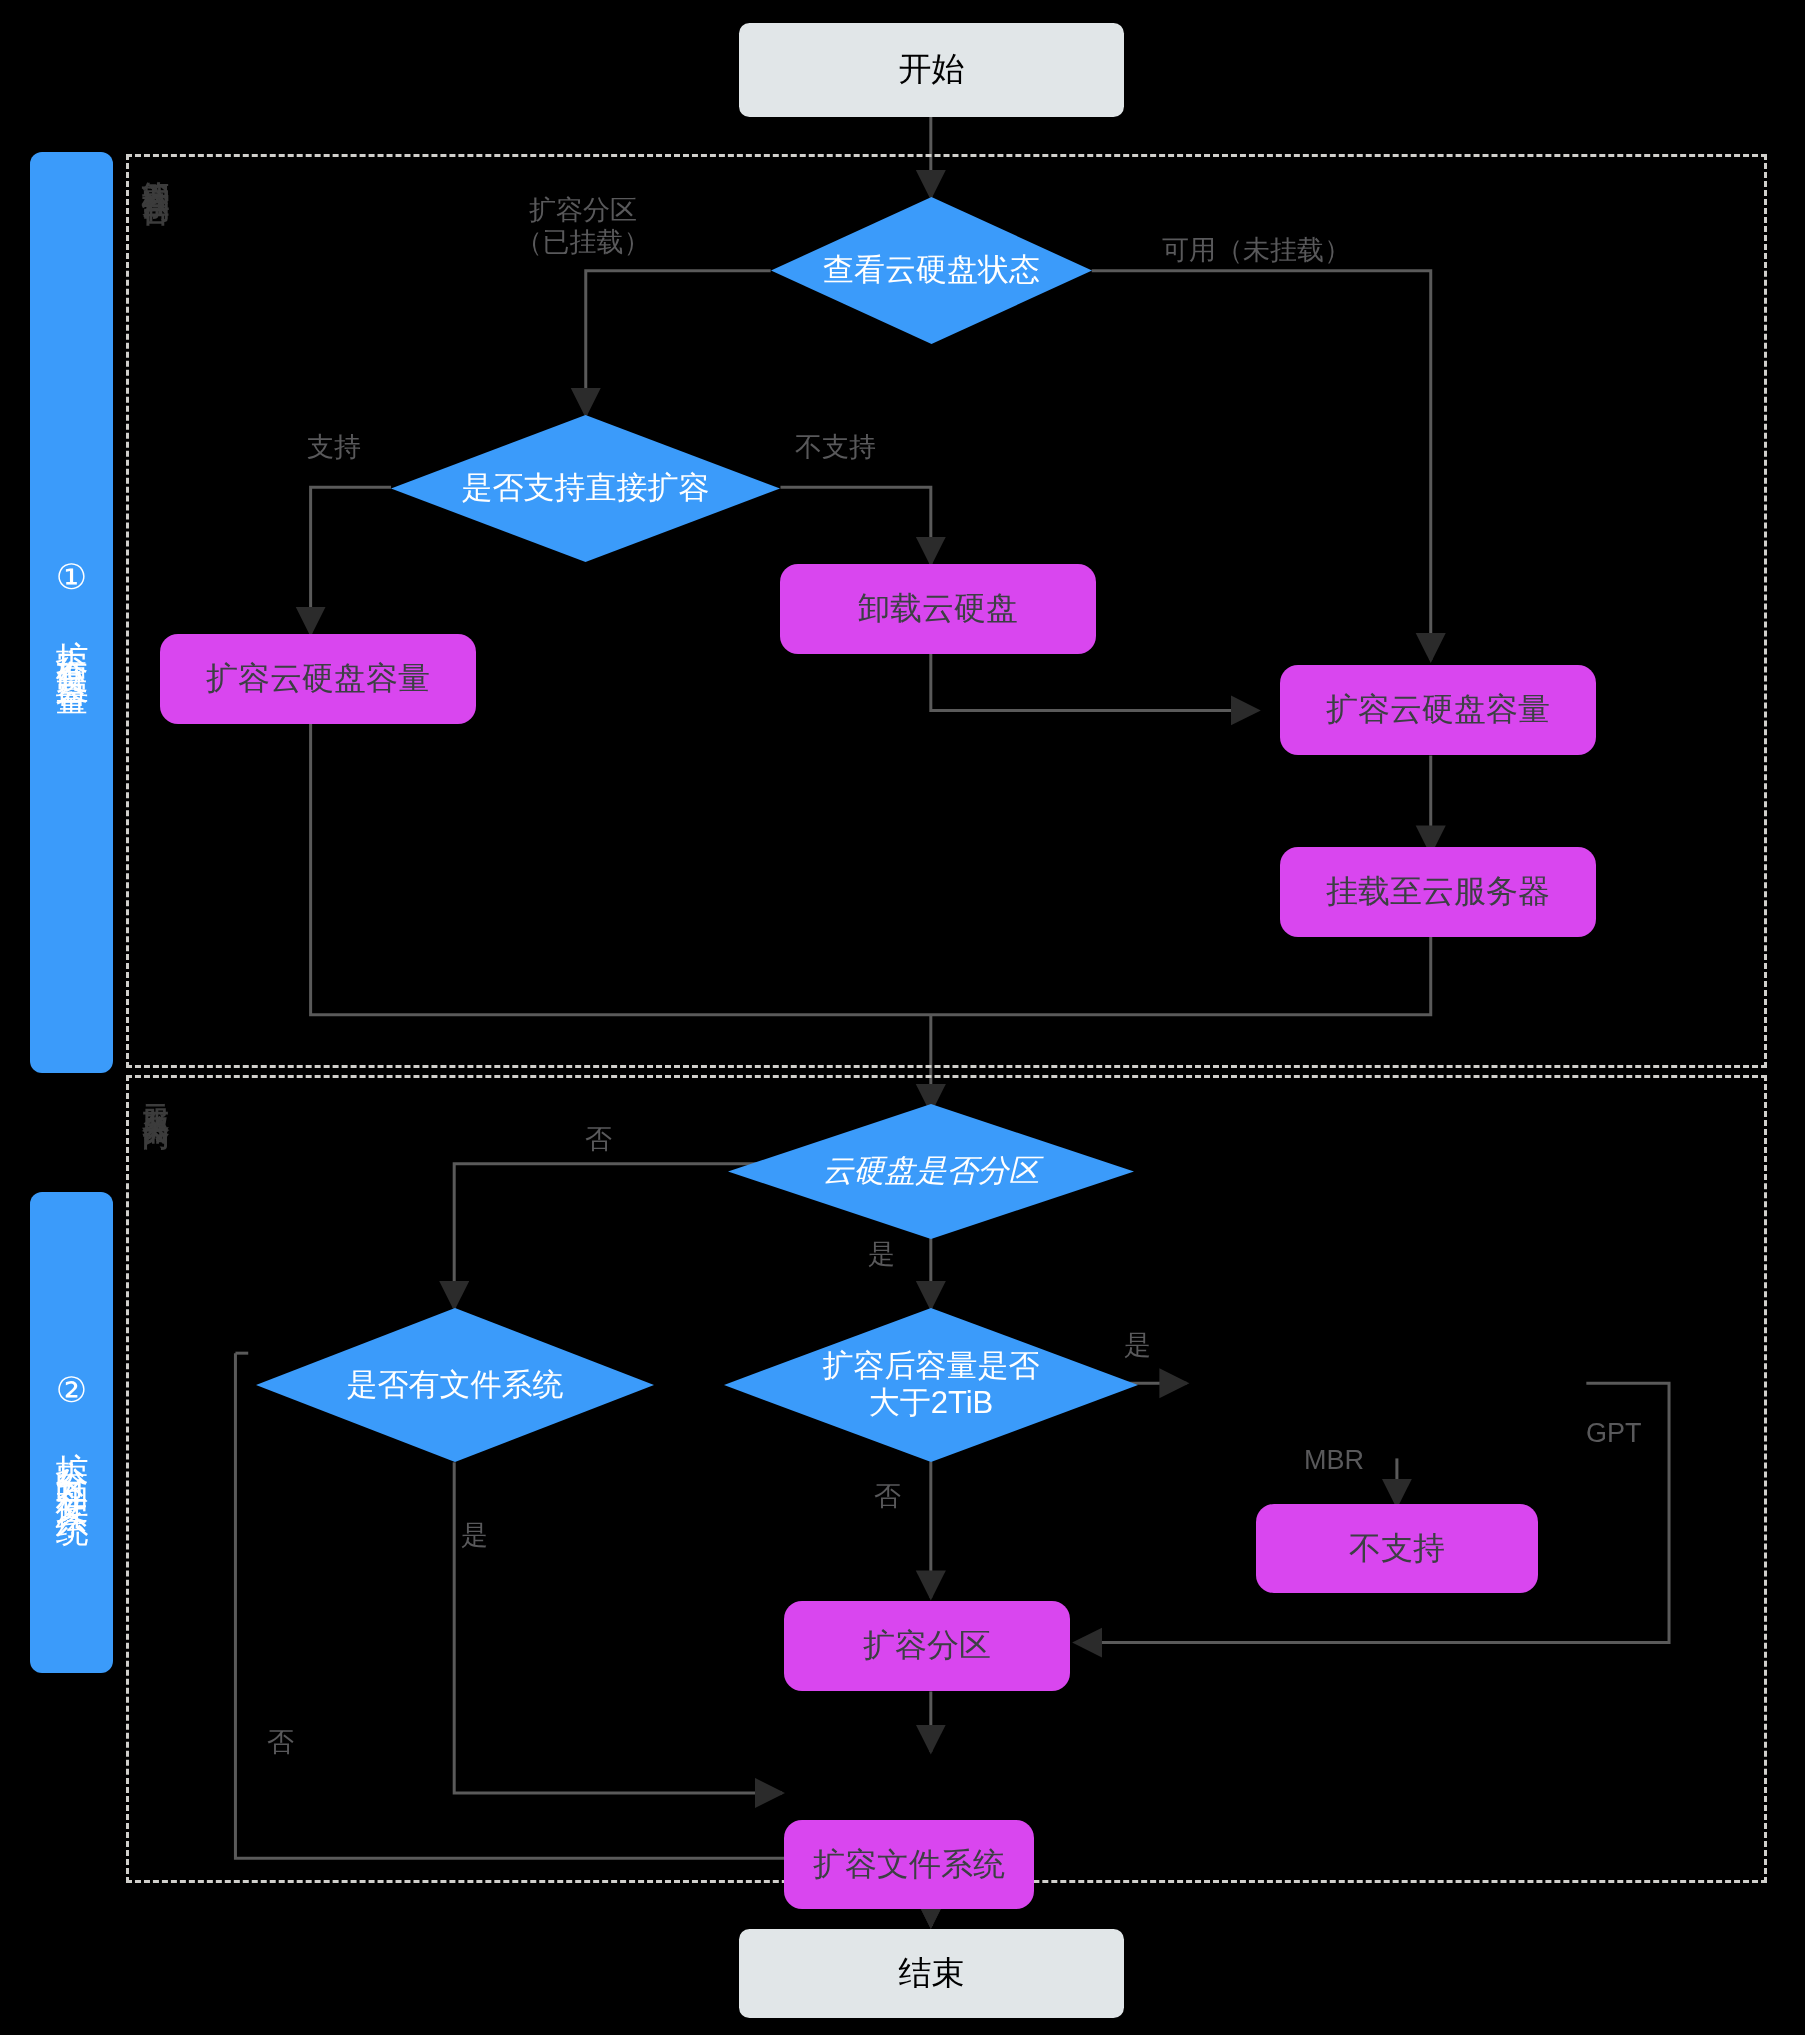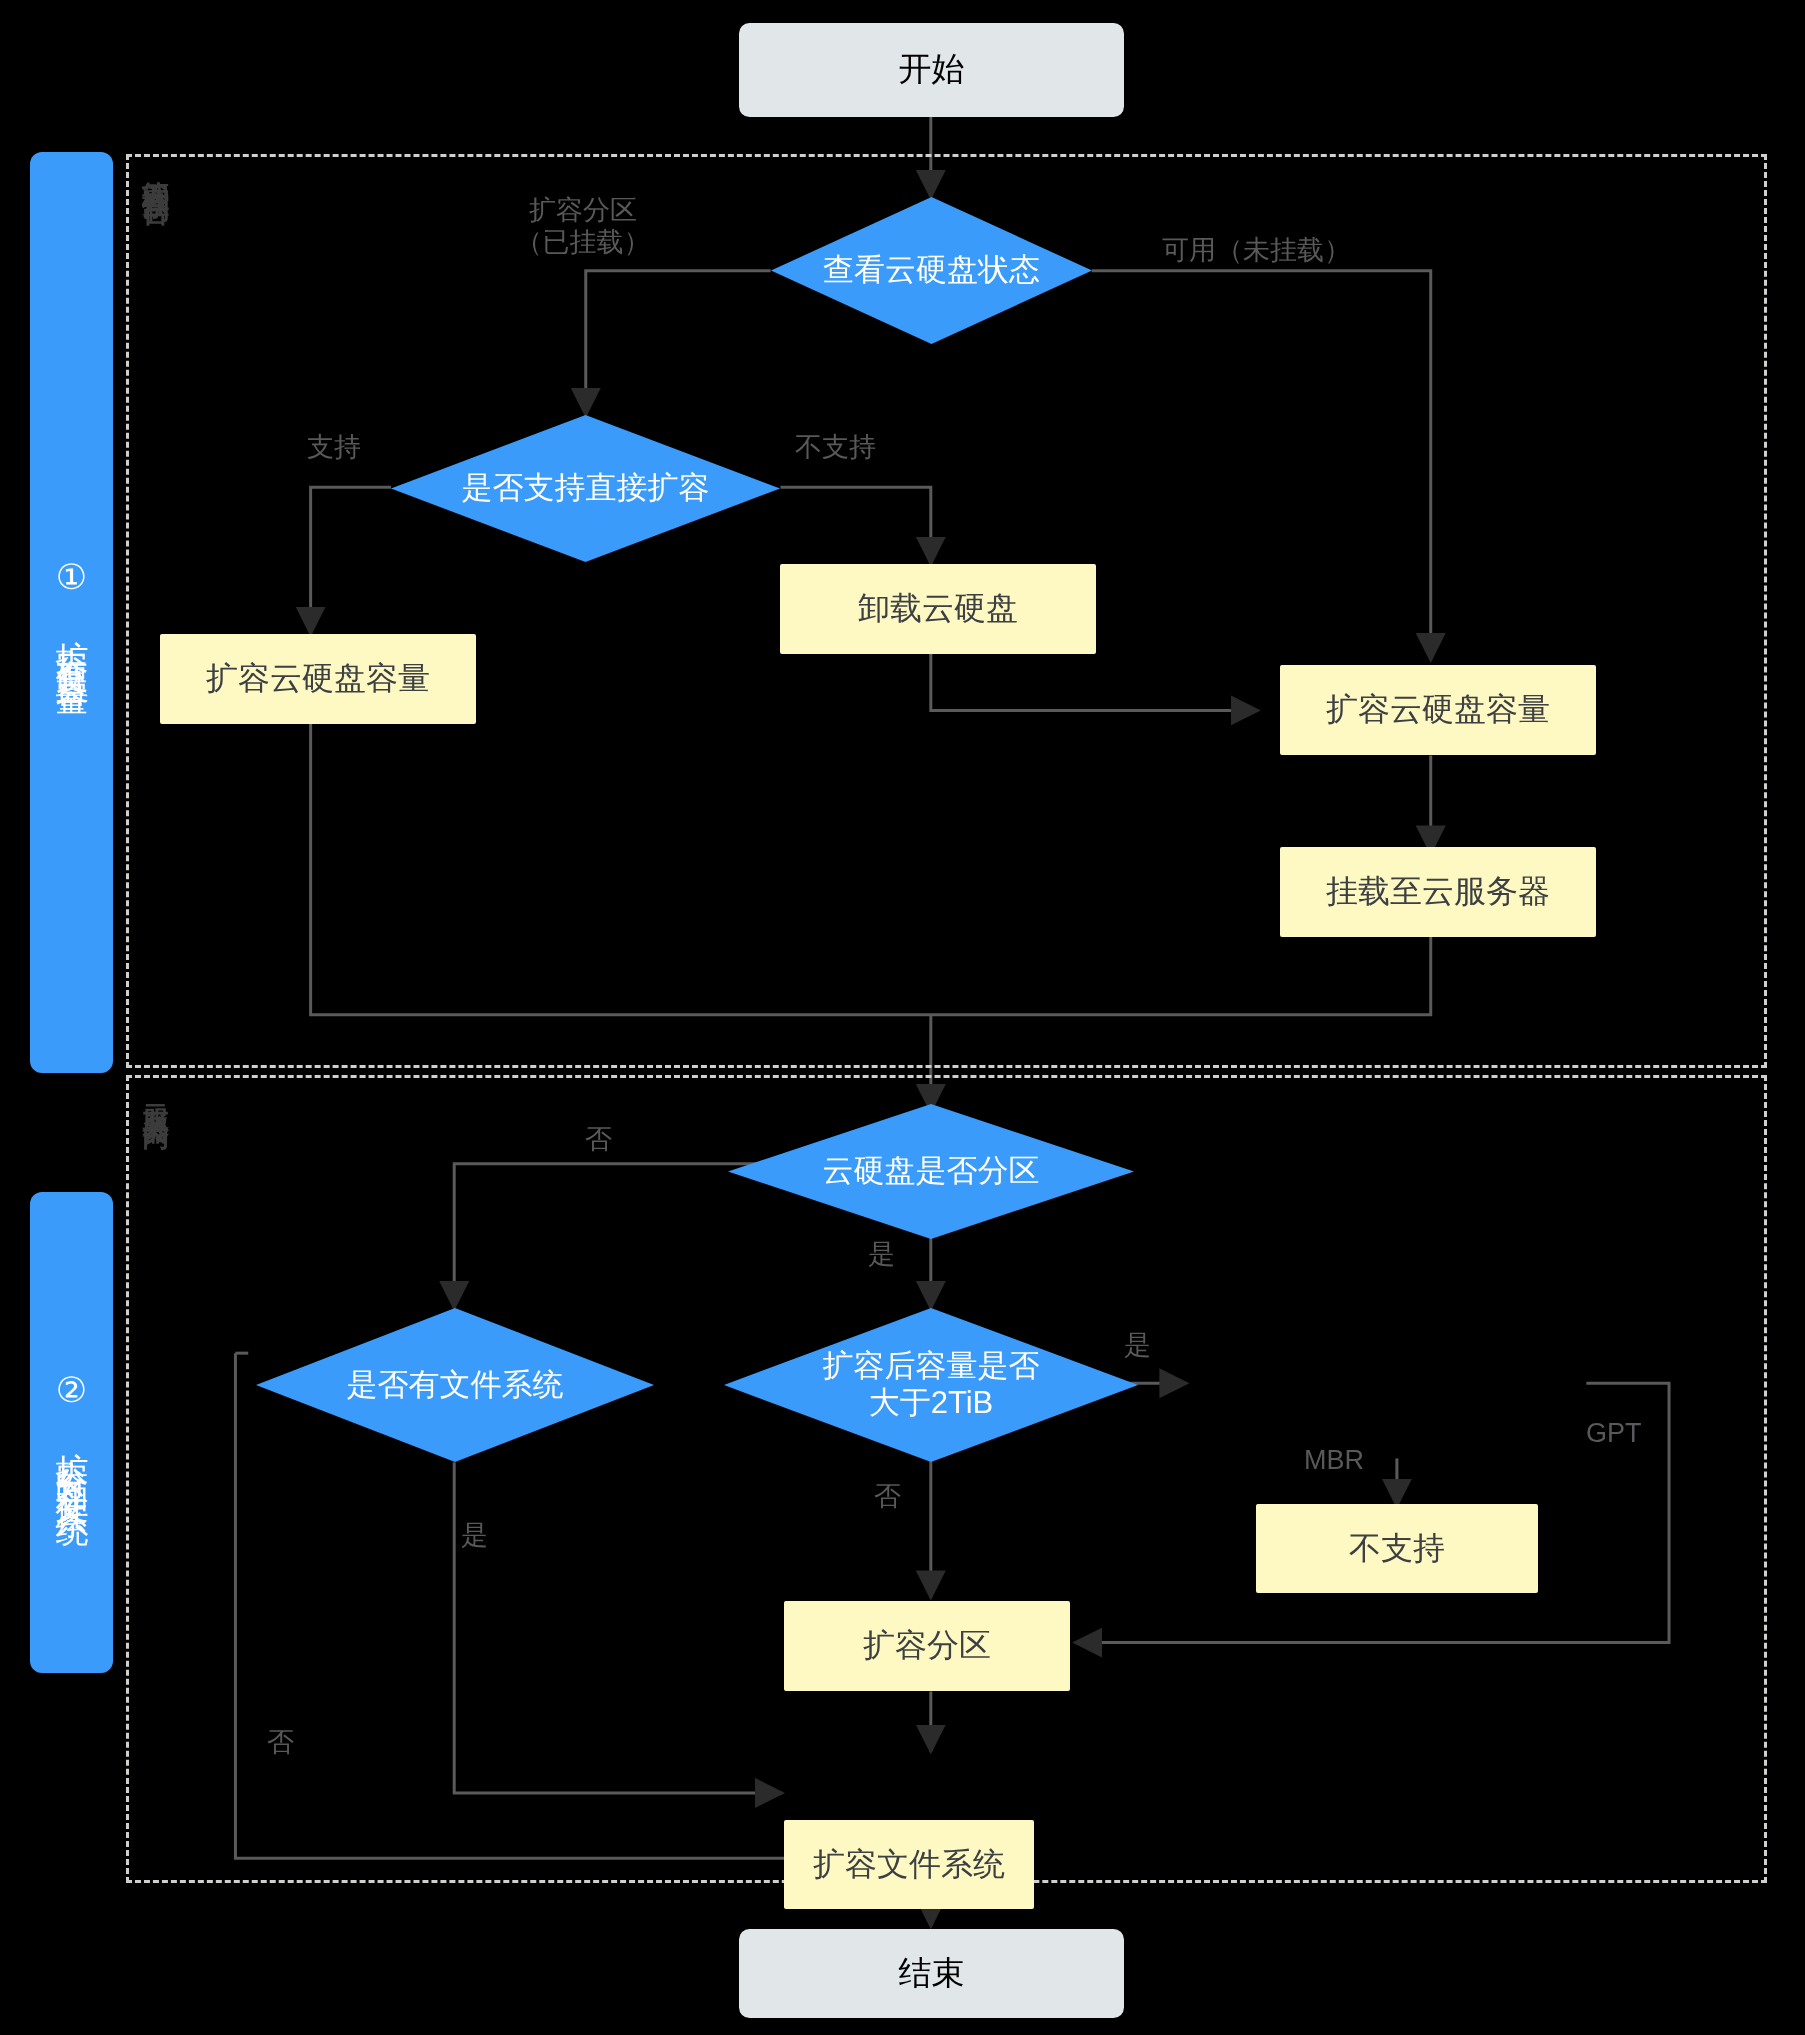--- a/index.html
+++ b/index.html
@@ -17,21 +17,21 @@
 
   
   .lane{position:absolute;border:3.8px dashed #d0cfcb;box-sizing:border-box;}
   .lane-title{position:absolute;color:#3c3c3c;font-size:27px;font-weight:bold;
               writing-mode:vertical-rl;text-orientation:upright;letter-spacing:4.5px;line-height:1.1;}
 
   
   .node{position:absolute;box-sizing:border-box;display:flex;align-items:center;
         justify-content:center;text-align:center;}
   .terminator{background:#e1e6e8;border-radius:10.5px;color:#000000;font-size:33px;}
-  .process{background:#fef9c3;border-radius:2px;color:#3c4043;font-size:32px;}
+  .process{background:#d946ef;border-radius:18px;color:#3c4043;font-size:32px;}
   .decision{color:#fff;font-size:31px;line-height:1.18;}
   .decision .dlabel{position:relative;z-index:2;padding:0 4.5px;}
   .dshape{position:absolute;left:0;top:0;width:100%;height:100%;
           background:#3b9bfa;clip-path:polygon(50% 0,100% 50%,50% 100%,0 50%);}
 
   
   .elabel{position:absolute;color:#59595b;font-size:27px;white-space:nowrap;line-height:1.2;}
   .elabel.c{text-align:center;}
 </style>
 </head>
@@ -128,21 +128,21 @@
   </div>
 
   <div class="node process" style="left:1280px;top:665px;width:316px;height:90px;">
     <span>扩容云硬盘容量</span>
   </div>
 
   <div class="node process" style="left:1280px;top:847px;width:316px;height:90px;">
     <span>挂载至云服务器</span>
   </div>
 
-  <div class="node decision" style="left:728px;top:1104px;width:406px;height:135px;">
+  <div class="node decision" style="left:728px;top:1104px;width:406px;height:135px;font-style:italic;">
     <span class="dshape"></span>
     <span class="dlabel">云硬盘是否分区</span>
   </div>
 
   <div class="node decision" style="left:256px;top:1308px;width:398px;height:154px;">
     <span class="dshape"></span>
     <span class="dlabel">是否有文件系统</span>
   </div>
 
   <div class="node decision" style="left:724px;top:1308px;width:414px;height:154px;">

